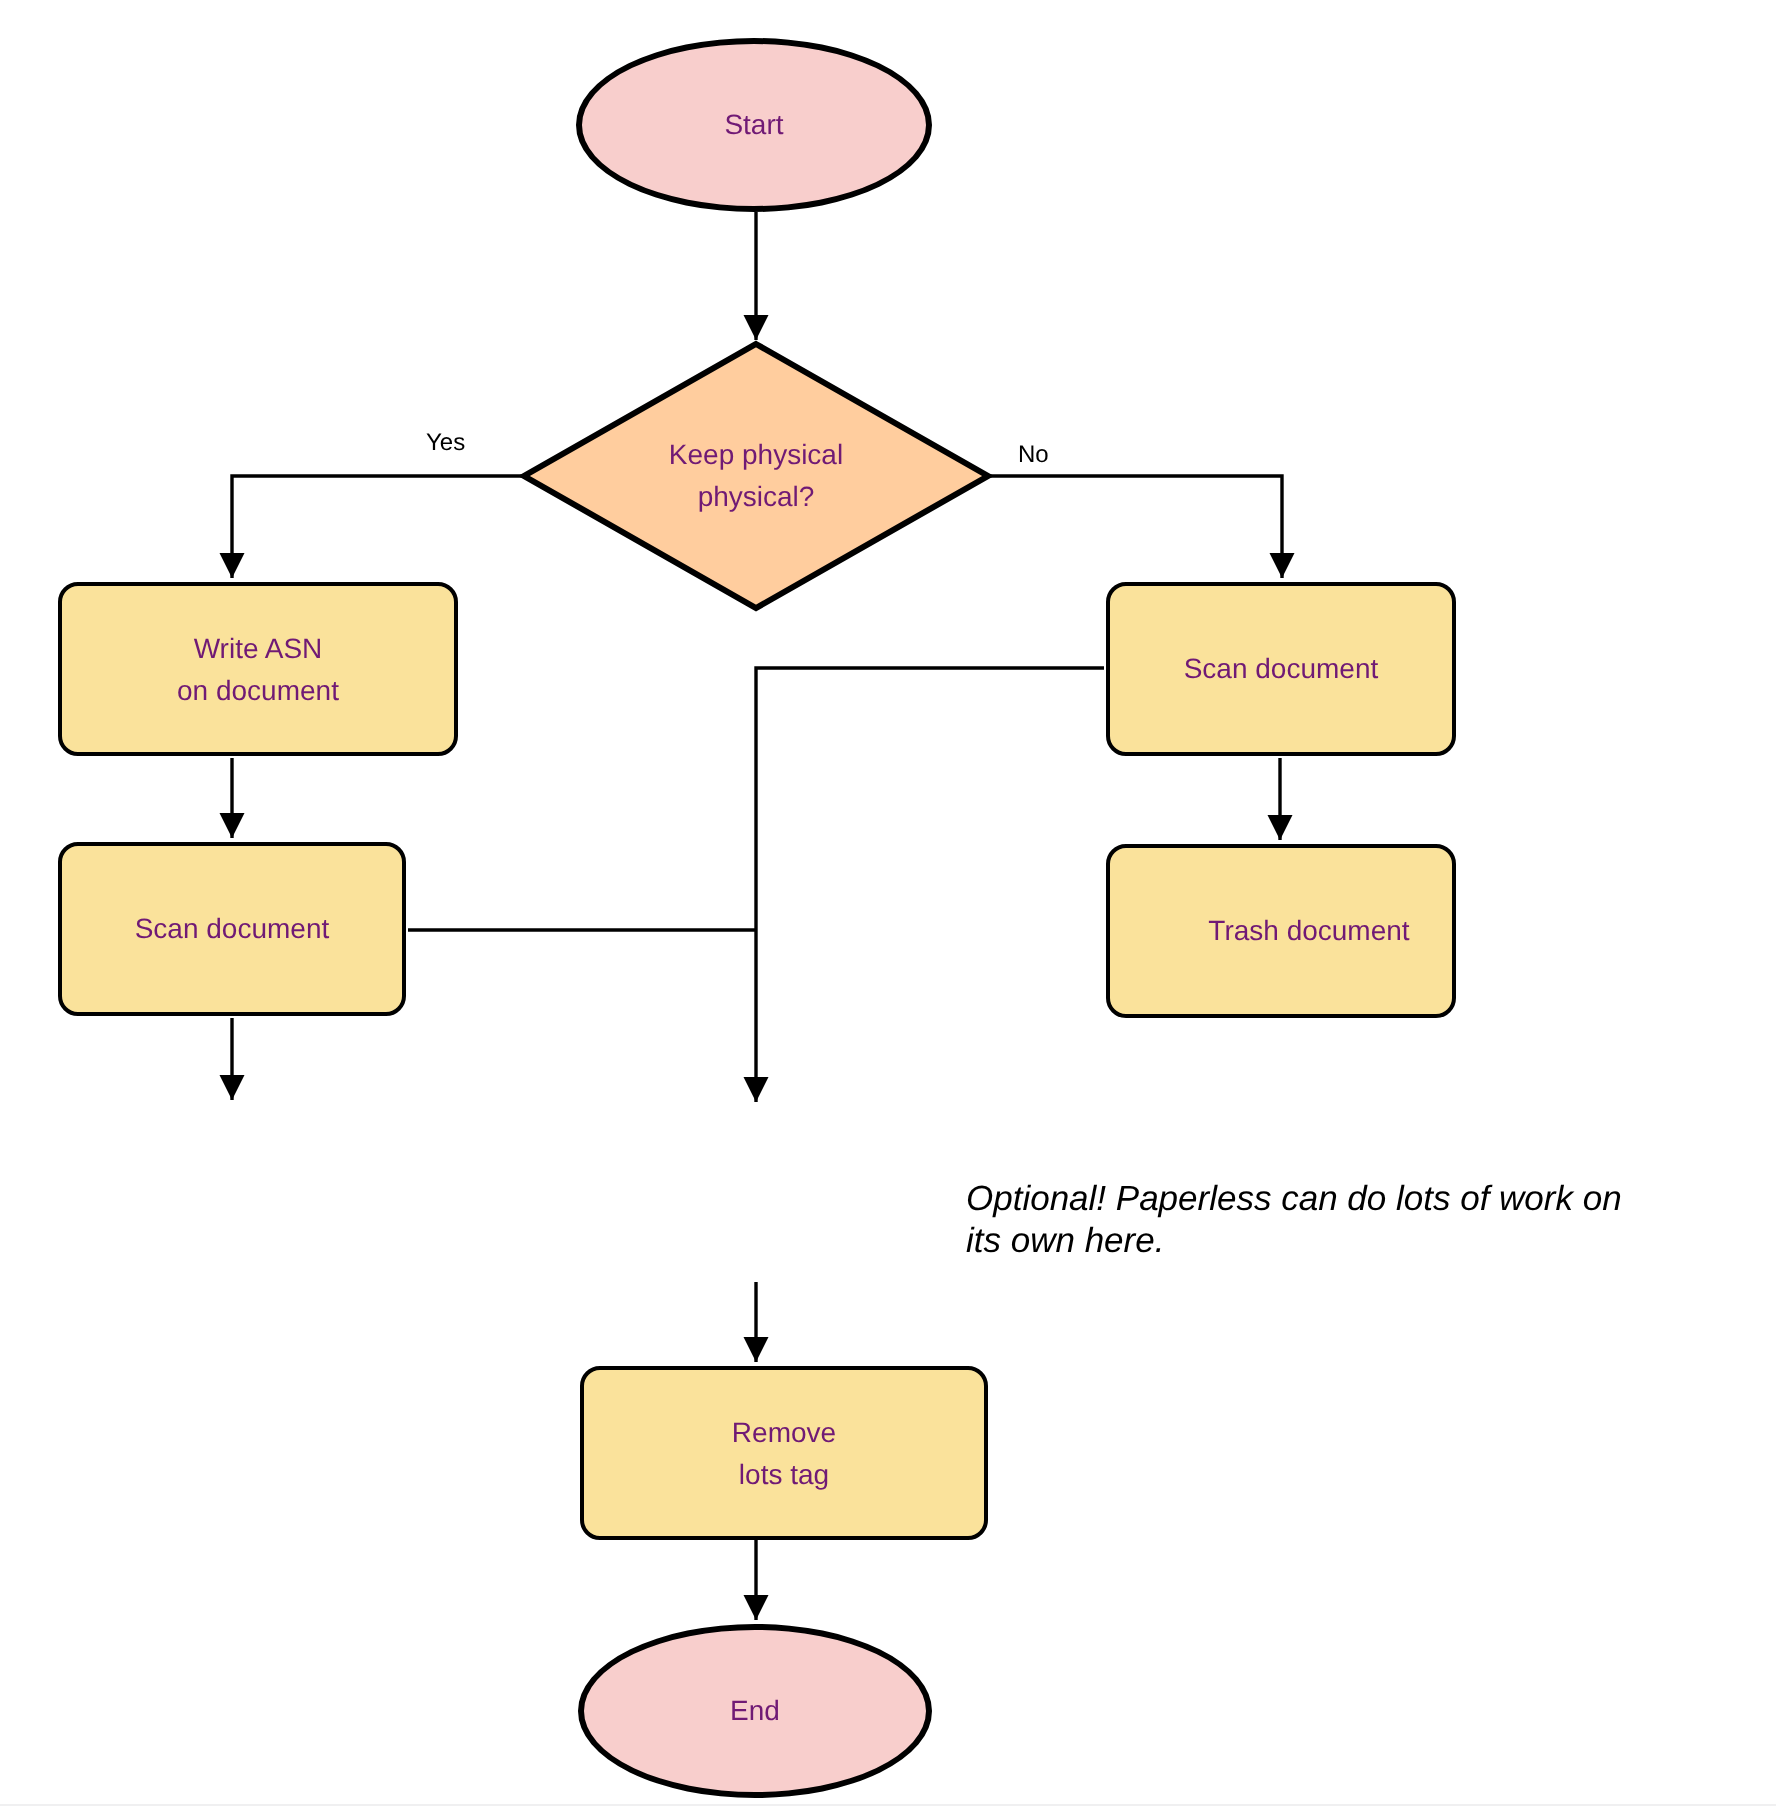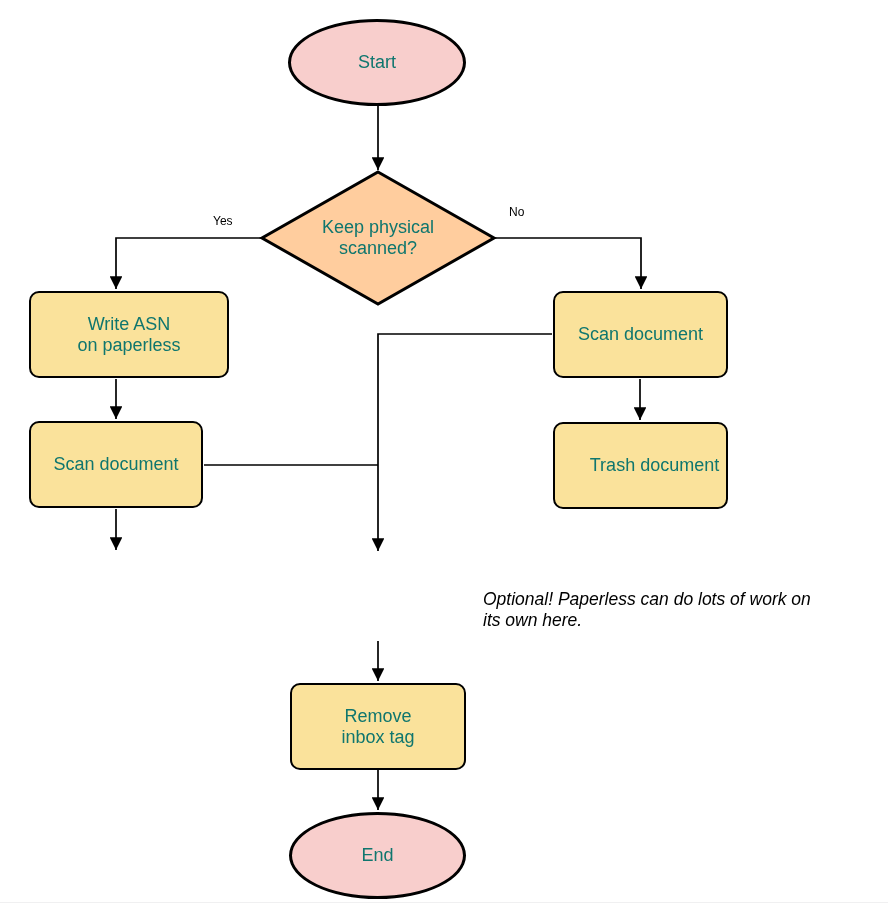--- a/index.html
+++ b/index.html
@@ -18,23 +18,23 @@
     left: 0; top: 0;
     width: 888px; height: 907px;
   }
   .node {
     position: absolute;
     display: flex;
     flex-direction: column;
     align-items: center;
     justify-content: center;
     text-align: center;
-    font-size: 18px;
+    font-size: 14px;
     line-height: 21px;
-    color: #0f766e;
+    color: #701a75;
   }
   .process {
     background: #FAE29B;
     border: 2.5px solid #000000;
     border-radius: 10px;
   }
   .terminal {
     background: #F8CECC;
     border: 3px solid #000000;
     border-radius: 50%;
@@ -102,29 +102,29 @@
 
     <polygon points="378,172 494,238 378,304 262,238" fill="#FFCD9E" stroke="#000000" stroke-width="3" stroke-linejoin="miter"></polygon>
   </svg>
 
   <div class="node terminal" style="left:288px; top:19px; width:178px; height:87px;">
     <div>Start</div>
   </div>
 
   <div class="node diamond-label" style="left:280px; top:204px; width:196px; height:68px;">
     <div>Keep physical</div>
-    <div>scanned?</div>
+    <div>physical?</div>
   </div>
 
   <div class="edge-label" style="left:211px; top:213px;">Yes</div>
-  <div class="edge-label" style="left:507px; top:204px;">No</div>
+  <div class="edge-label" style="left:507px; top:219px;">No</div>
 
   <div class="node process" style="left:29px; top:291px; width:200px; height:87px;">
     <div>Write ASN</div>
-    <div>on paperless</div>
+    <div>on document</div>
   </div>
 
   <div class="node process" style="left:29px; top:421px; width:174px; height:87px;">
     <div>Scan document</div>
   </div>
 
 
   <div class="node process" style="left:553px; top:291px; width:175px; height:87px;">
     <div>Scan document</div>
   </div>
@@ -132,23 +132,23 @@
   <div class="node process" style="left:553px; top:422px; width:175px; height:87px;padding-left:28px;">
     <div>Trash document</div>
   </div>
 
 
   <div class="annotation">
     <div>Optional! Paperless can do lots of work on</div>
     <div>its own here.</div>
   </div>
 
-  <div class="node process" style="left:290px; top:683px; width:176px; height:87px;">
+  <div class="node process" style="left:290px; top:683px; width:204px; height:87px;">
     <div>Remove</div>
-    <div>inbox tag</div>
+    <div>lots tag</div>
   </div>
 
   <div class="node terminal" style="left:289px; top:812px; width:177px; height:87px;">
     <div>End</div>
   </div>
 
   <div class="bottom-edge"></div>
 </div>
 
 </body></html>

